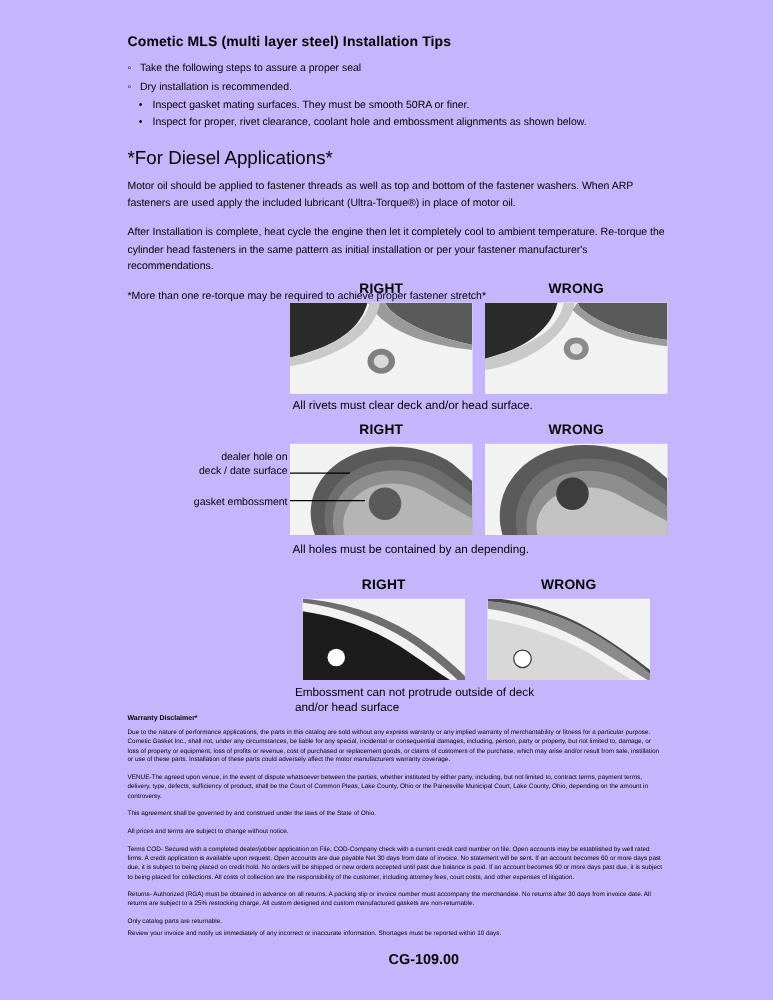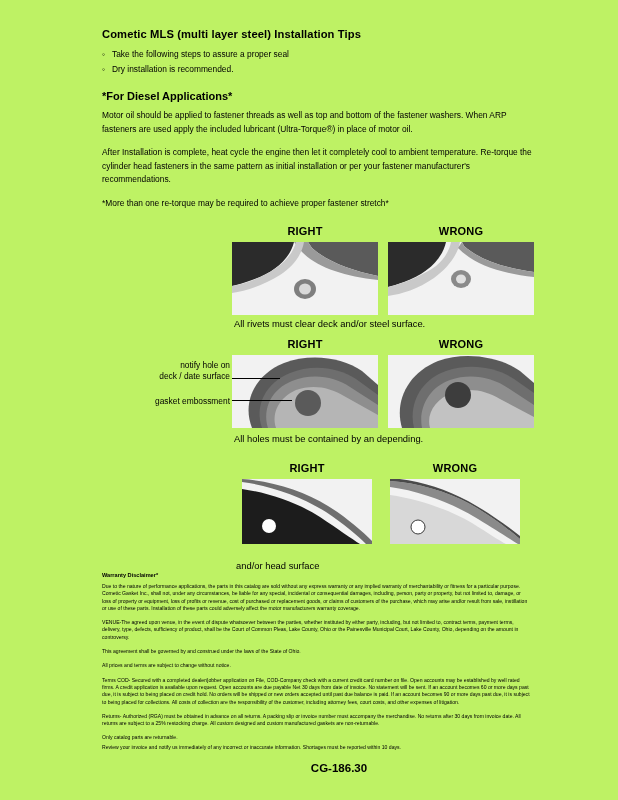--- a/index.html
+++ b/index.html
@@ -13,21 +13,21 @@
     font-family: "Liberation Sans", sans-serif;
     color: #000000;
     position: relative;
     overflow: hidden;
   }
   .page {
     position: absolute;
     left: 0; top: 0;
     width: 618px;
     height: 800px;
-    background: #bef264;
+    background: #c4b5fd;
   }
   .content {
     position: absolute;
     left: 102px;
     top: 28px;
     width: 430px;
   }
   h1.title {
     font-size: 11.2px;
     font-weight: bold;
@@ -67,22 +67,22 @@
     margin-left: 9px;
   }
   ul.subbullets > li::before {
     content: "\2022";
     position: absolute;
     left: 0;
     top: 0;
     font-size: 8.4px;
   }
   h2.subtitle {
-    font-size: 11px;
-    font-weight: bold;
+    font-size: 15px;
+    font-weight: normal;
     margin: 14px 0 7px 0;
   }
   p.para {
     font-size: 8.4px;
     line-height: 13.5px;
     margin: 0 0 10px 0;
   }
   p.para.last {
     margin-bottom: 0;
   }
@@ -163,20 +163,24 @@
 <div class="page">
 
   <div class="content">
     <h1 class="title">Cometic MLS (multi layer steel) Installation Tips</h1>
 
     <ul class="bullets">
       <li>Take the following steps to assure a proper seal</li>
       <li>Dry installation is recommended.</li>
     </ul>
 
+    <ul class="subbullets">
+      <li>Inspect gasket mating surfaces.  They must be smooth 50RA or finer.</li>
+      <li>Inspect for proper, rivet clearance, coolant hole and embossment alignments as shown below.</li>
+    </ul>
 
     <h2 class="subtitle">*For Diesel Applications*</h2>
 
     <p class="para">Motor oil should be applied to fastener threads as well as top and bottom of the fastener washers. When ARP fasteners are used apply the included lubricant (Ultra-Torque®) in place of motor oil.</p>
     <p class="para">After Installation is complete, heat cycle the engine then let it completely cool to ambient temperature. Re-torque the cylinder head fasteners in the same pattern as initial installation or per your fastener manufacturer's recommendations.</p>
     <p class="para last">*More than one re-torque may be required to achieve proper fastener stretch*</p>
   </div>
 
   <div class="figures">
 
@@ -202,21 +206,21 @@
           <rect x="0" y="0" width="146" height="73" fill="#f2f2f2"></rect>
           <path d="M0 0 H146 V30 C116 26 92 18 76 4 L74 0 Z" fill="#5a5a5a"></path>
           <path d="M0 0 H58 C54 18 38 32 16 40 C10 42 4 44 0 45 Z" fill="#2b2b2b"></path>
           <path d="M0 45 C14 42 34 34 48 24 C58 16 62 6 63 0 H72 C70 12 60 26 46 36 C30 47 14 52 0 54 Z" fill="#c9c9c9"></path>
           <path d="M74 0 L76 4 C92 18 116 26 146 30 V35 C110 31 86 22 70 6 Z" fill="#9a9a9a"></path>
           <ellipse cx="73" cy="37" rx="10" ry="9" fill="#8a8a8a"></ellipse>
           <ellipse cx="73" cy="37" rx="5" ry="4.5" fill="#e0e0e0"></ellipse>
         </svg>
       </div>
 
-      <div class="caption" style="position:absolute;left:234px;top:93px;width:320px;">All rivets must clear deck and/or steel surface.</div>
+      <div class="caption" style="position:absolute;left:234px;top:93px;width:320px;">All rivets must clear deck and/or head surface.</div>
     </div>
 
     <div class="figrow" style="height:112px;margin-top:13px;">
       <div class="figlabel" style="position:absolute;left:232px;top:0;width:146px;">RIGHT</div>
       <div class="figlabel" style="position:absolute;left:388px;top:0;width:146px;">WRONG</div>
 
       <div class="panel" style="left:232px;top:17px;width:146px;height:73px;">
         <svg width="146" height="73" viewBox="0 0 146 73">
           <rect x="0" y="0" width="146" height="73" fill="#f2f2f2"></rect>
           <path d="M20 73 C10 48 22 20 52 8 C78 -2 110 2 130 16 L146 30 V73 Z" fill="#5a5a5a"></path>
@@ -232,21 +236,21 @@
           <rect x="0" y="0" width="146" height="73" fill="#f2f2f2"></rect>
           <path d="M14 73 C6 46 20 18 50 6 C78 -4 112 2 132 16 L146 28 V73 Z" fill="#5a5a5a"></path>
           <path d="M26 73 C20 48 34 24 58 16 C82 8 108 12 126 24 L146 38 V73 Z" fill="#6e6e6e"></path>
           <path d="M34 73 C30 52 42 32 62 25 C82 18 104 22 120 33 L146 50 V73 Z" fill="#8e8e8e"></path>
           <path d="M42 73 C38 58 48 44 64 38 C80 32 98 35 112 44 L146 62 V73 Z" fill="#c2c2c2"></path>
           <circle cx="70" cy="40" r="13" fill="#3d3d3d"></circle>
         </svg>
       </div>
 
       <div class="annot" style="left:118px;top:22px;width:112px;">
-        <span>notify hole on</span><br>
+        <span>dealer hole on</span><br>
         <span>deck / date surface</span>
       </div>
       <div class="leader" style="left:232px;top:40px;width:48px;"></div>
 
       <div class="annot" style="left:110px;top:58px;width:120px;">
         <span>gasket embossment</span>
       </div>
       <div class="leader" style="left:232px;top:62px;width:60px;"></div>
 
       <div class="caption" style="position:absolute;left:234px;top:95px;width:320px;">All holes must be contained by an depending.</div>
@@ -269,33 +273,33 @@
         <svg width="130" height="65" viewBox="0 0 130 65">
           <rect x="0" y="0" width="130" height="65" fill="#f2f2f2"></rect>
           <path d="M0 16 C28 20 58 30 82 44 C98 54 110 62 116 65 H0 Z" fill="#d8d8d8"></path>
           <path d="M0 8 C30 12 62 24 88 40 C106 51 120 60 128 65 H130 V60 C118 50 100 36 80 25 C56 12 28 4 0 2 Z" fill="#8a8a8a"></path>
           <path d="M0 2 C28 4 56 12 80 25 C100 36 118 50 130 60 V57 C116 46 98 33 78 22 C54 9 26 1 0 -1 Z" fill="#4a4a4a"></path>
           <circle cx="28" cy="48" r="7" fill="#ffffff" stroke="#3a3a3a" stroke-width="1"></circle>
         </svg>
       </div>
 
       <div class="caption" style="position:absolute;left:236px;top:86px;width:300px;">
-        <br>
+        <span>Embossment can not protrude outside of deck</span><br>
         <span>and/or head surface</span>
       </div>
     </div>
   </div>
 
   <div class="warranty">
     <h3>Warranty Disclaimer*</h3>
     <p>Due to the nature of performance applications, the parts in this catalog are sold without any express warranty or any implied warranty of merchantability or fitness for a particular purpose.  Cometic Gasket Inc., shall not, under any circumstances, be liable for any special, incidental or consequential damages, including, person, party or property, but not limited to, damage, or loss of property or equipment, loss of profits or revenue, cost of purchased or replacement goods, or claims of customers of the purchase, which may arise and/or result from sale, instillation or use of these parts.  Installation of these parts could adversely affect the motor manufacturers warranty coverage.</p>
     <p>VENUE-The agreed upon venue, in the event of dispute whatsoever between the parties, whether instituted by either party, including, but not limited to, contract terms, payment terms, delivery, type, defects, sufficiency of product, shall be the Court of Common Pleas, Lake County, Ohio or the Painesville Municipal Court, Lake County, Ohio, depending on the amount in controversy.</p>
     <p>This agreement shall be governed by and construed under the laws of the State of Ohio.</p>
     <p>All prices and terms are subject to change without notice.</p>
     <p>Terms COD- Secured with a completed dealer/jobber application on File, COD-Company check with a current credit card number on file.  Open accounts may be established by well rated firms.  A credit application is available upon request.  Open accounts are due payable Net 30 days from date of invoice.  No statement will be sent.  If an account becomes 60 or more days past due, it is subject to being placed on credit hold.  No orders will be shipped or new orders accepted until past due balance is paid.  If an account becomes 90 or more days past due, it is subject to being placed for collections.  All costs of collection are the responsibility of the customer, including attorney fees, court costs, and other expenses of litigation.</p>
     <p>Returns- Authorized (RGA) must be obtained in advance on all returns.  A packing slip or invoice number must accompany the merchandise.  No returns after 30 days from invoice date.  All returns are subject to a 25% restocking charge.  All custom designed and custom manufactured gaskets are non-returnable.</p>
     <p style="margin-bottom:2px;">Only catalog parts are returnable.</p>
     <p>Review your invoice and notify us immediately of any incorrect or inaccurate information.  Shortages must be reported within 10 days.</p>
   </div>
 
-  <div class="docnum">CG-186.30</div>
+  <div class="docnum">CG-109.00</div>
 
 </div>
 
 </body></html>

